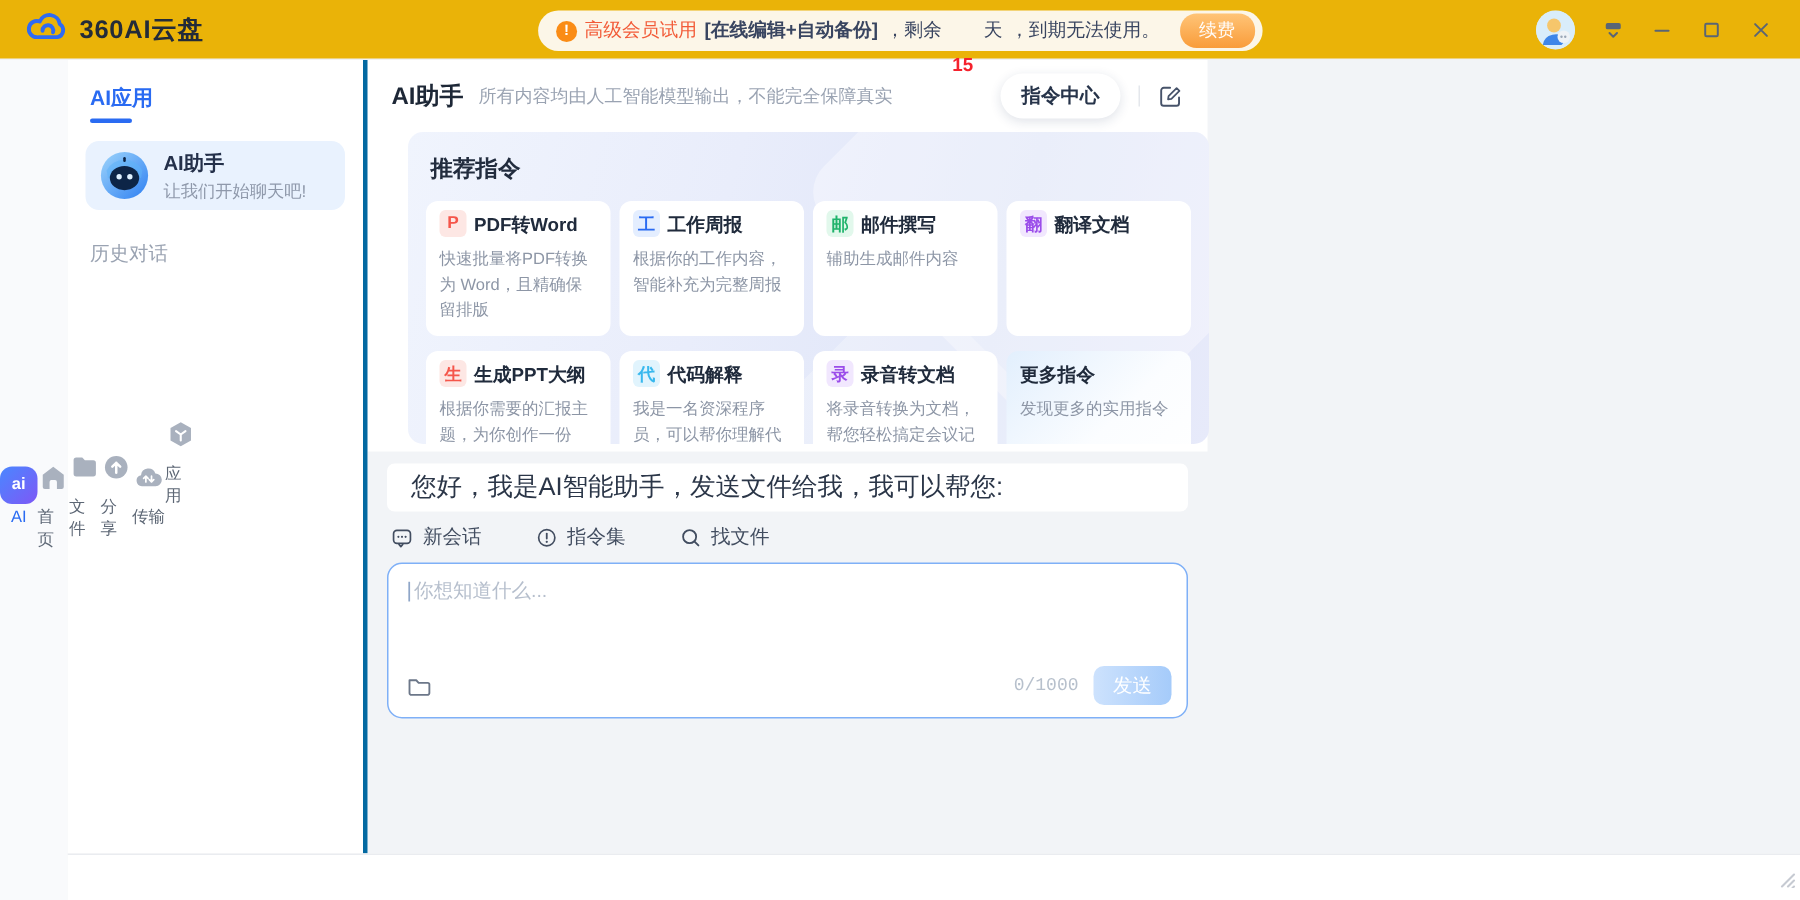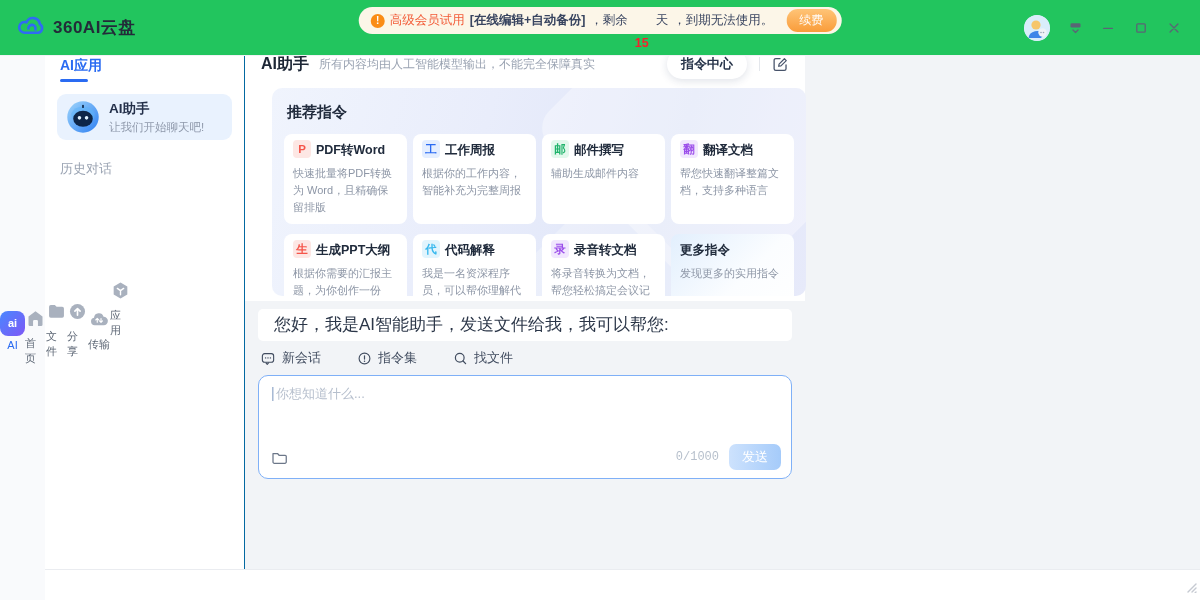--- a/index.html
+++ b/index.html
@@ -1,21 +1,21 @@
 <!DOCTYPE html>
 <html><head>
 <meta charset="utf-8">
 <style>
   * { margin:0; padding:0; box-sizing:border-box; }
   html,body { width:1200px; height:600px; }
   body { font-family:"Liberation Sans", sans-serif; }
   .app { position:relative; width:1200px; height:600px; background:#f2f4f7; overflow:hidden; }
 
   
-  .topbar { position:absolute; top:0; left:0; right:0; height:56px; background:#22c55e;
+  .topbar { position:absolute; top:0; left:0; right:0; height:40px; background:#eab308;
             border-bottom:1px solid #f0f2f5; display:flex; align-items:center; z-index:30; }
   .logo { display:flex; align-items:center; gap:8px; padding-left:16px; }
   .logo-text { font-size:17px; font-weight:800; color:#232b39; letter-spacing:.5px; }
 
   .notice { position:absolute; left:50%; transform:translateX(-50%); top:7px; height:27px;
             background:#fcf6e8; border-radius:14px; display:flex; align-items:center;
             padding:0 5px 0 12px; gap:5px; font-size:12.5px; color:#394560; white-space:nowrap; }
   .warn-dot { width:14px; height:14px; border-radius:50%; background:#fa8c16; color:#fff;
               font-size:10px; font-weight:bold; display:flex; align-items:center; justify-content:center; }
   .notice .hl { color:#f25b38; }
@@ -36,21 +36,21 @@
   .rail-item .lbl { font-size:11px; color:#5d6775; }
   .rail-item.active .lbl { color:#2a6bf2; }
   .ai-chip { width:25px; height:25px; border-radius:8px; background:linear-gradient(135deg,#4a87ff,#7e58f6);
              color:#fff; font-size:11px; font-weight:bold; display:flex; align-items:center; justify-content:center; }
   .ri-1 { margin-top:21px; } .ri-2 { margin-top:34px; } .ri-3,.ri-4,.ri-5 { margin-top:20px; }
   .rail-spacer { flex:1; }
   .ri-bottom { margin-bottom:23px; }
 
   
   .sidebar { position:absolute; top:40px; left:45px; width:200px; bottom:31px; background:#fff;
-             border-right:1px solid #0369a1; z-index:10; }
+             border-right:3px solid #0369a1; z-index:10; }
   .tab-title { margin:17px 0 0 15px; font-size:14px; font-weight:bold; color:#2a6bf2; display:inline-block; cursor:pointer; }
   .tab-underline { width:28px; height:3px; border-radius:2px; background:#2a6bf2; margin:4px 0 12px 15px; }
   .assistant-card { margin:0 12px; height:46px; background:#e9f2fe; border-radius:9px;
                     display:flex; align-items:center; gap:9px; padding:0 9px; cursor:pointer; }
   .assistant-avatar { width:34px; height:34px; flex:none; }
   .assistant-title { font-size:13.5px; font-weight:bold; color:#24304a; }
   .assistant-sub { font-size:11.5px; color:#8f99ab; margin-top:2px; }
   .history-label { margin:20px 0 0 15px; font-size:13px; color:#9aa3b2; }
 
   
@@ -283,21 +283,20 @@
               <span class="cmd-badge" style="color: rgb(31, 179, 107); background: rgb(226, 248, 236);">邮</span>
               <span class="card-title">邮件撰写</span>
             </div>
           <div class="card-desc">辅助生成邮件内容</div>
         </div>
         <div class="cmd-card">
           <div class="card-head">
               <span class="cmd-badge" style="color: rgb(155, 77, 234); background: rgb(241, 231, 254);">翻</span>
               <span class="card-title">翻译文档</span>
             </div>
-          <div class="card-desc">帮您快速翻译整篇文档，支持多种语言</div>
         </div>
         <div class="cmd-card">
           <div class="card-head">
               <span class="cmd-badge" style="color: rgb(245, 85, 74); background: rgb(253, 231, 228);">生</span>
               <span class="card-title">生成PPT大纲</span>
             </div>
           <div class="card-desc">根据你需要的汇报主题，为你创作一份PP...</div>
         </div>
         <div class="cmd-card">
           <div class="card-head">

